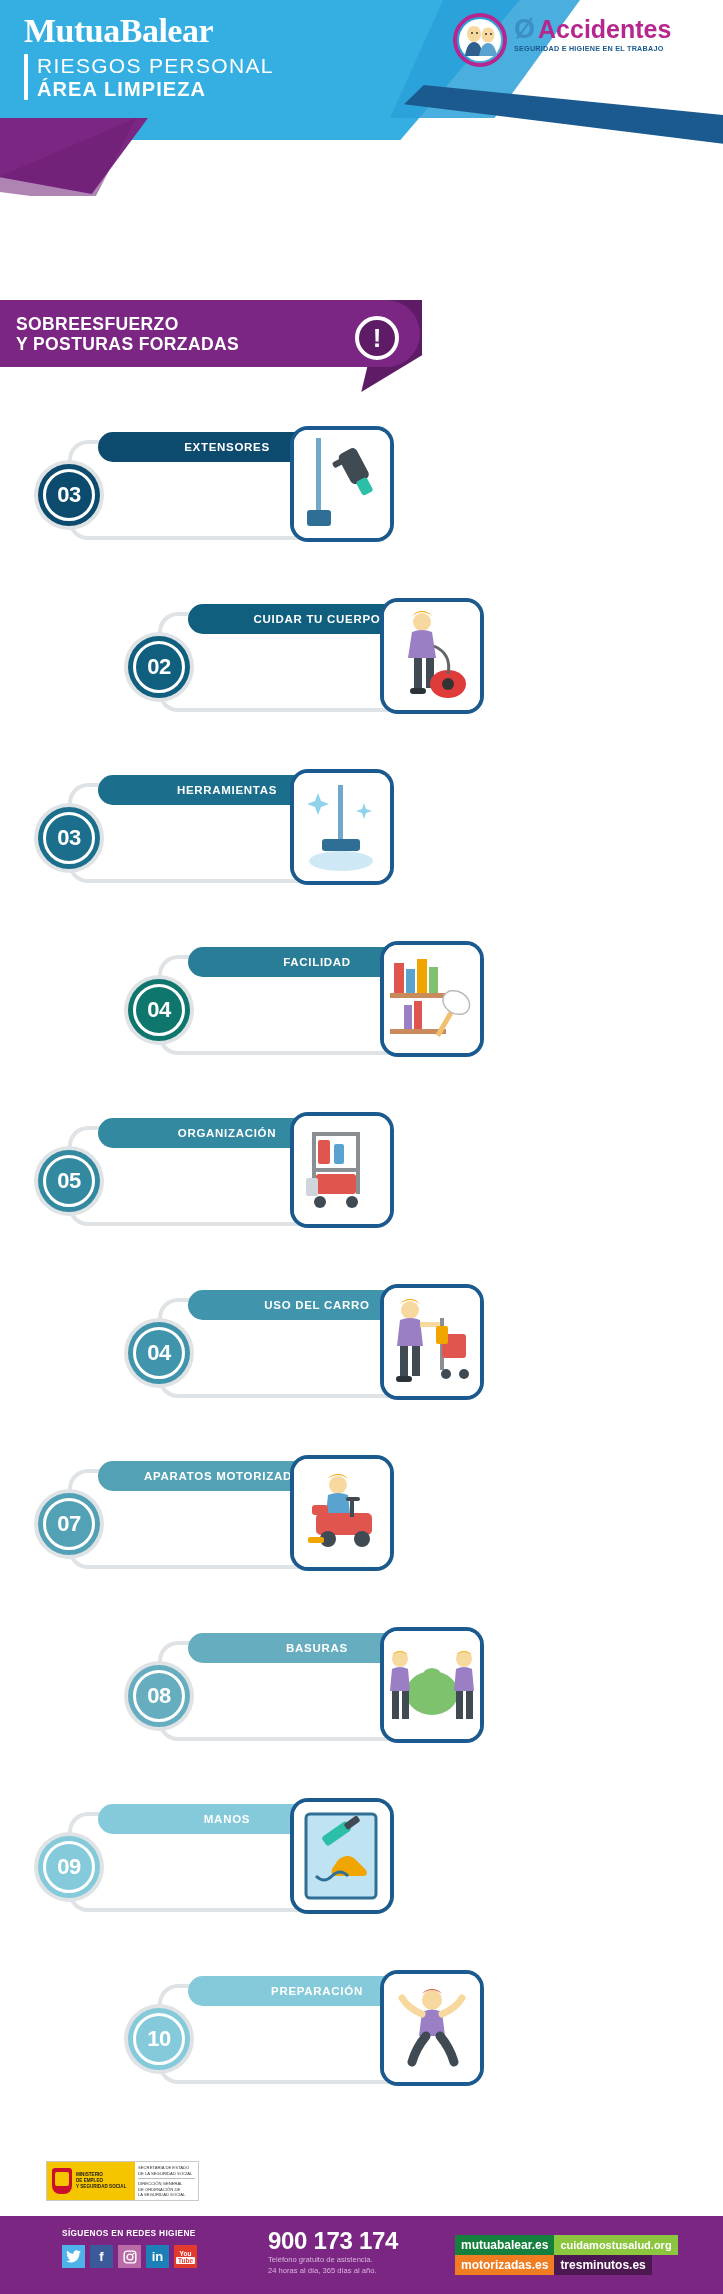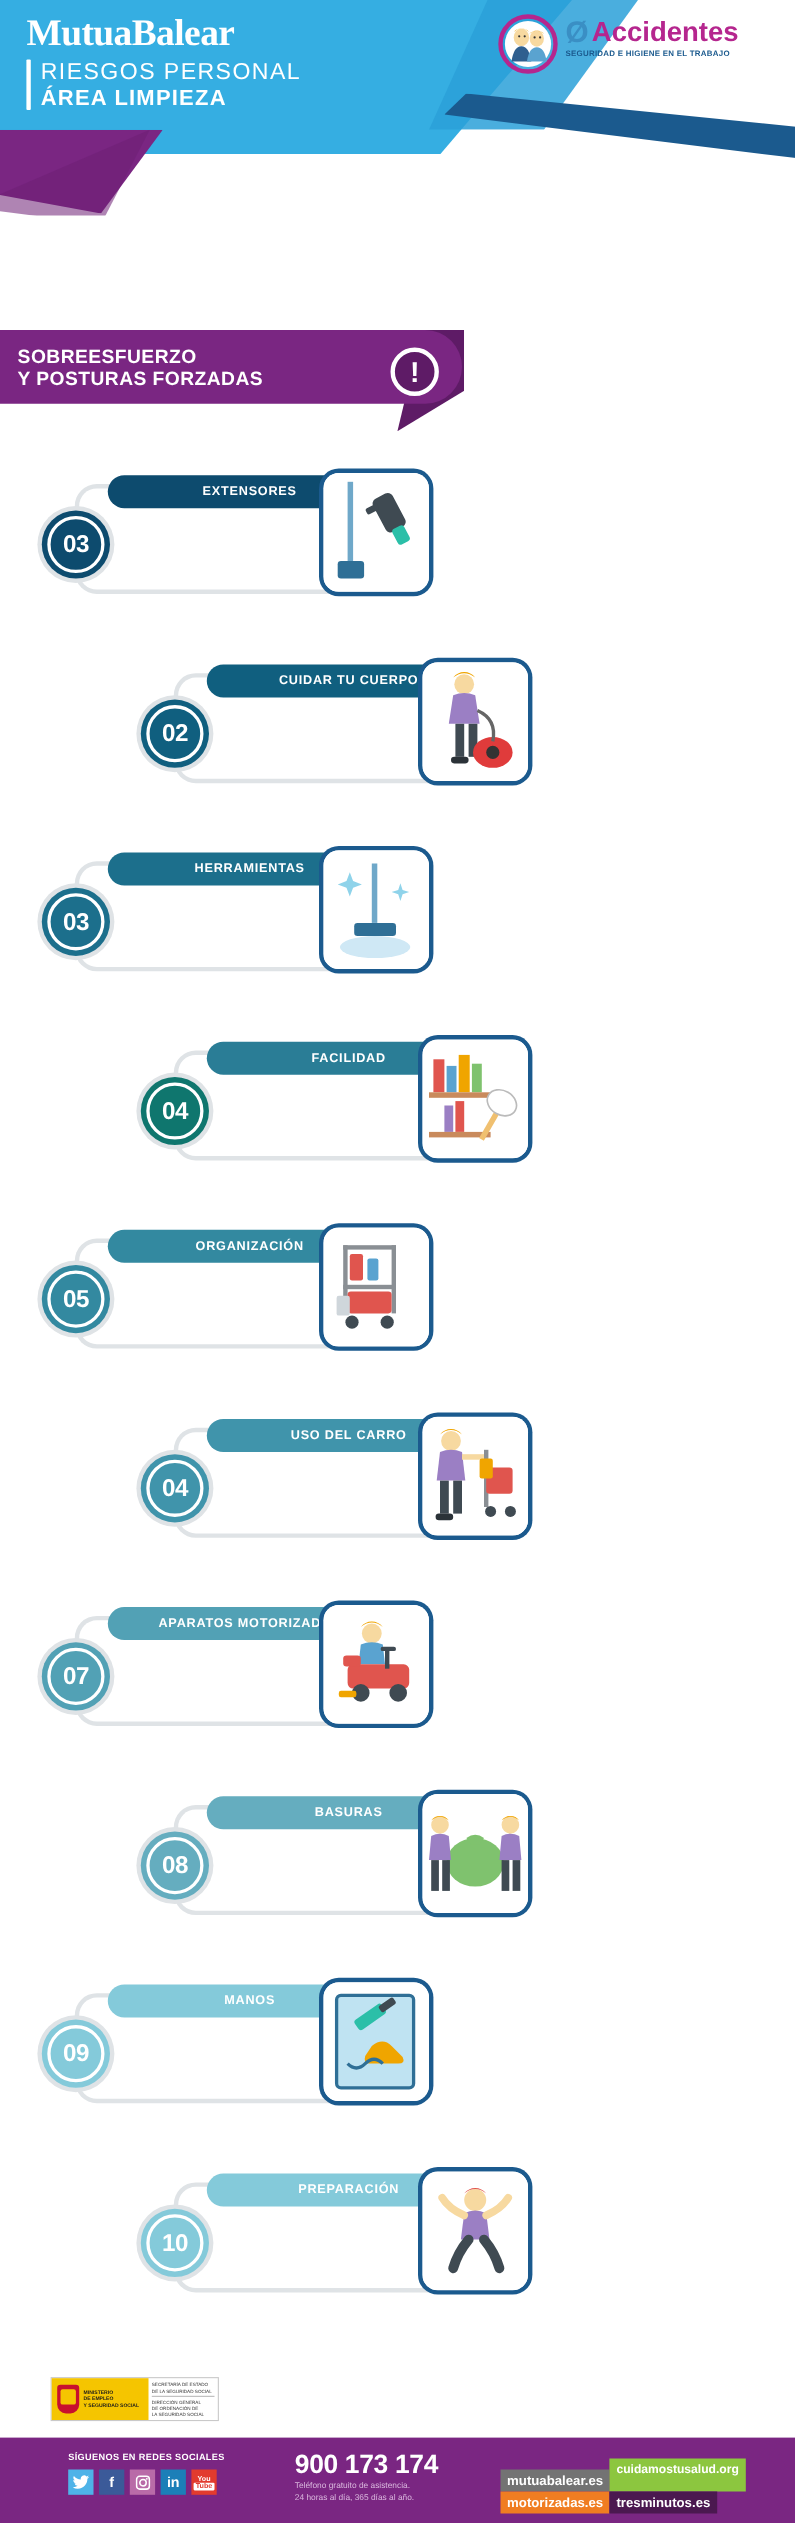--- a/index.html
+++ b/index.html
@@ -148,21 +148,21 @@
   .f-ic.li { background:#1c7fb8; }
   .f-ic.yt { background:#e23b2e; flex-direction:column; line-height:7px; font-size:6.5px; }
 
   .f-phone { position:absolute; left:268px; top:12px; }
   .f-phone-num { color:#ffffff; font-size:24px; font-weight:bold; letter-spacing:-.3px; line-height:26px; }
   .f-phone-t1, .f-phone-t2 { color:#d9b6dd; font-size:7.6px; line-height:11px; }
 
   .f-sites { position:absolute; left:455px; top:19px; width:215px; }
   .f-row { display:flex; }
   .f-site { color:#ffffff; font-weight:bold; font-size:12px; padding:2px 6px; line-height:16px; white-space:nowrap; }
-  .s-blue { background:#737373;margin-top:10px; }
+  .s-blue { background:#15803d; }
   .s-green { background:#8cc63f; font-size:11px; }
   .s-orange { background:#f07d22; }
   .s-dark { background:#4b1850; }
 </style>
 </head>
 <body>
 
 <div class="header">
   <div class="hdr-blue"></div>
   <div class="hdr-blue2"></div>
@@ -461,21 +461,21 @@
     <div>DE LA SEGURIDAD SOCIAL</div>
     <div class="sep"></div>
     <div>DIRECCIÓN GENERAL</div>
     <div>DE ORDENACIÓN DE</div>
     <div>LA SEGURIDAD SOCIAL</div>
   </div>
 </div>
 
 <div class="footer">
   <div class="f-social">
-    <div class="f-social-title">SÍGUENOS EN REDES SOCIALES</div>
+    <div class="f-social-title">SÍGUENOS EN REDES HIGIENE</div>
     <div class="f-icons" id="social-icons">
         <div class="f-ic tw">
           <svg width="15" height="13" viewBox="0 0 24 20">
             <path d="M24 2.4a9.8 9.8 0 0 1-2.8.8A4.9 4.9 0 0 0 23.3.4a9.8 9.8 0 0 1-3.1 1.2A4.9 4.9 0 0 0 11.9 6a13.9 13.9 0 0 1-10-5.1 4.9 4.9 0 0 0 1.5 6.5A4.8 4.8 0 0 1 1 6.8v.1a4.9 4.9 0 0 0 3.9 4.8 4.9 4.9 0 0 1-2.2.1 4.9 4.9 0 0 0 4.6 3.4A9.9 9.9 0 0 1 0 17.3 13.9 13.9 0 0 0 7.5 19.5c9.1 0 14-7.5 14-14v-.6A9.9 9.9 0 0 0 24 2.4z" fill="#fff"></path>
           </svg>
         </div>
         <div class="f-ic fb">f</div>
         <div class="f-ic ig">
           <svg width="14" height="14" viewBox="0 0 24 24">
             <rect x="2" y="2" width="20" height="20" rx="5" fill="none" stroke="#fff" stroke-width="2.4"></rect>

